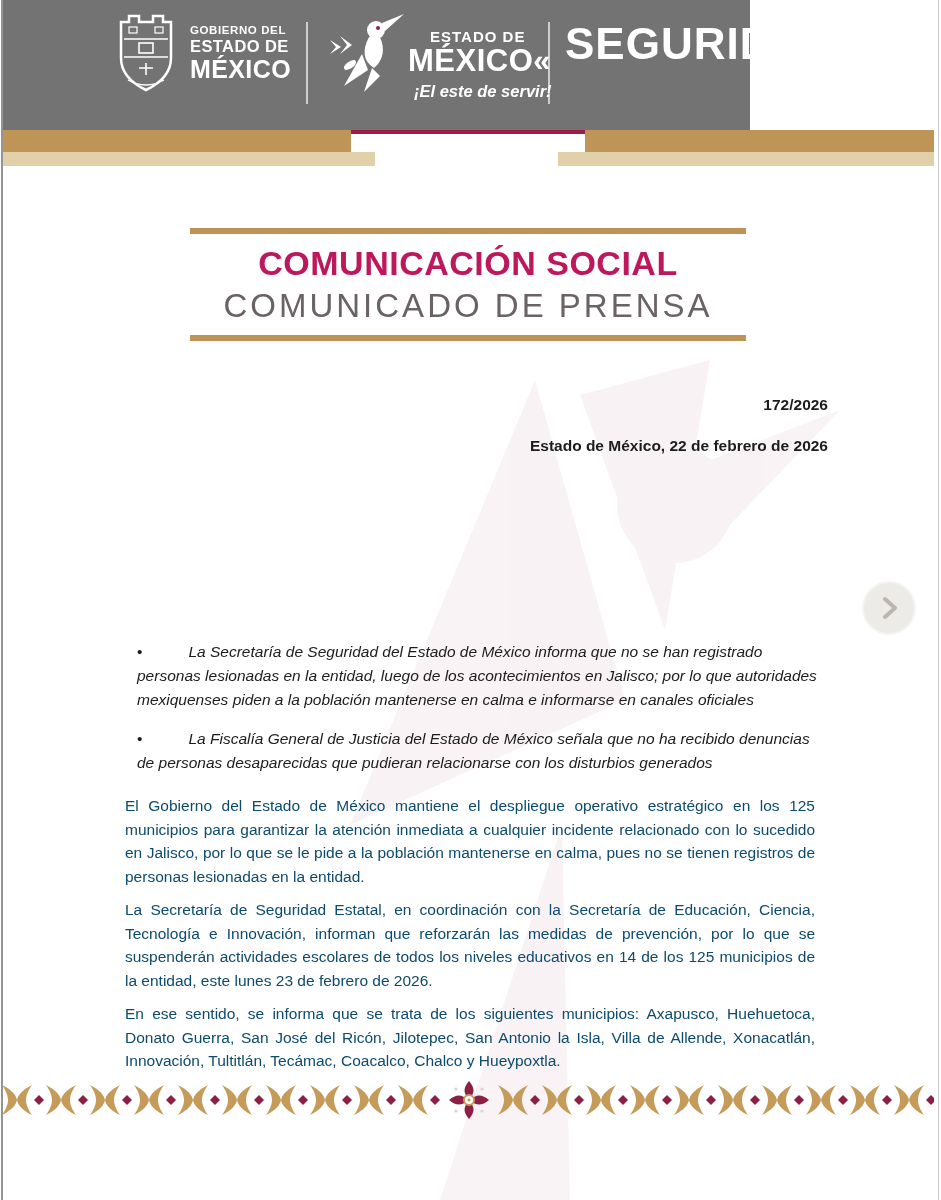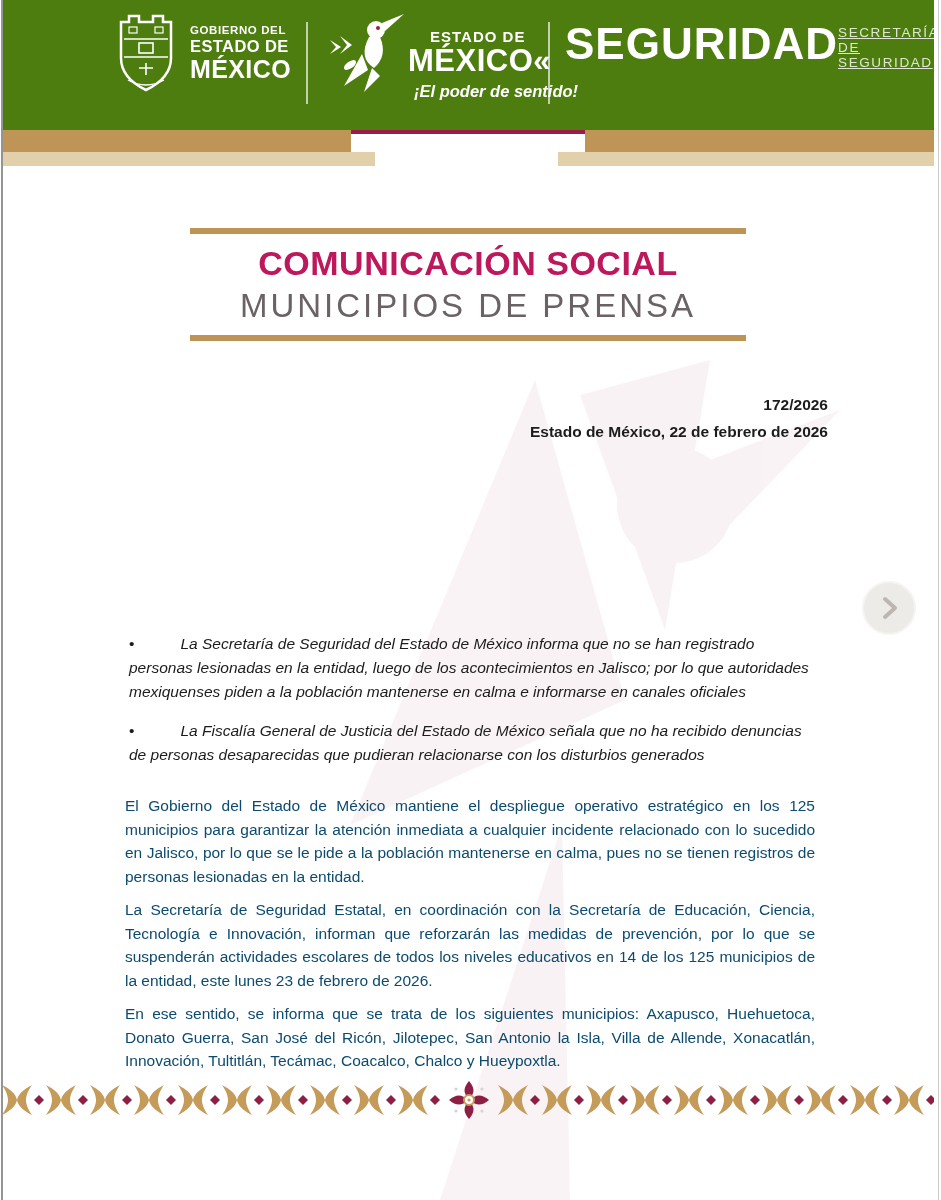--- a/index.html
+++ b/index.html
@@ -8,21 +8,21 @@
     background:#ffffff;
     font-family:"Liberation Sans", sans-serif;
     -webkit-font-smoothing:antialiased;
   }
   #screen{position:absolute;inset:0;}
   
   .edge-left{position:absolute;left:1px;top:0;width:2px;height:1200px;background:#3c3c3c;opacity:.55;}
   .edge-right{position:absolute;left:938px;top:0;width:1px;height:1200px;background:#cccccc;}
 
   
-  .masthead{position:absolute;left:3px;top:0;width:931px;height:130px;background:#4d7c0f;color:#fff;}
+  .masthead{position:absolute;left:3px;top:0;width:747px;height:130px;background:#737373;color:#fff;}
   .masthead .logo1{position:absolute;left:112px;top:12px;display:flex;align-items:center;gap:13px;}
   .gob-text{display:flex;flex-direction:column;line-height:1.05;}
   .gob-l1{font-size:11.5px;font-weight:bold;letter-spacing:.6px;}
   .gob-l2{font-size:16.5px;font-weight:bold;letter-spacing:.4px;margin-top:2px;}
   .gob-l3{font-size:25px;font-weight:bold;letter-spacing:.4px;margin-top:1px;text-align:right;}
   .mast-divider{position:absolute;top:22px;width:1.5px;height:82px;background:rgba(255,255,255,.65);}
   .divider-1{left:303px;}
   .divider-2{left:545px;}
   .logo2{position:absolute;left:325px;top:10px;display:flex;align-items:flex-start;}
   .edomex-text{display:flex;flex-direction:column;margin-left:2px;margin-top:18px;}
@@ -46,28 +46,28 @@
 
   
   .title-block{position:absolute;left:190px;top:228px;width:556px;text-align:center;}
   .rule{height:6px;background:#BE9456;}
   .doc-title{margin:10px 0 0 0;font-size:34px;font-weight:800;letter-spacing:.5px;color:#be185d;}
   .doc-subtitle{margin:4px 0 10px 0;font-size:33px;font-weight:400;letter-spacing:3px;color:#6B6266;}
 
   
   .meta{position:absolute;left:372px;top:396px;width:456px;text-align:right;color:#1c1c1c;}
   .folio{font-size:15.5px;font-weight:bold;}
-  .dateline{font-size:15.5px;font-weight:bold;margin-top:9px;}
+  .dateline{font-size:15.5px;font-weight:bold;margin-top:23px;}
 
   
   .headline{position:absolute;left:120px;top:506px;width:696px;margin:0;text-align:center;
     font-size:15.8px;font-weight:bold;line-height:29px;color:#141414;letter-spacing:-.1px;}
 
   
-  .bullets{position:absolute;left:125px;top:628px;width:690px;margin:4px;padding:0;list-style:none;}
+  .bullets{position:absolute;left:125px;top:628px;width:690px;margin:12px;padding:0;list-style:none;}
   .bullets li{font-size:15.5px;font-style:italic;line-height:24px;color:#1c1c1c;margin:0 0 15px 0;}
   .b-dot{font-style:normal;margin-right:46px;}
 
   
   .body-text{position:absolute;left:125px;top:794px;width:690px;}
   .body-text p{margin:0 0 10px 0;font-size:15.5px;line-height:23.5px;color:#0c4a6e;text-align:justify;}
 
   
   .next-btn{position:absolute;left:862px;top:581px;width:54px;height:54px;border-radius:50%;
     background:#edebe8;border:2px solid #f6f4f2;padding:0;cursor:pointer;
@@ -125,42 +125,42 @@
           <path d="M41,27 Q30,48 46,58 Q60,46 52,27 Z"></path>
           <polygon points="34,44 16,76 40,60"></polygon>
           <polygon points="44,58 36,82 52,66"></polygon>
           <ellipse cx="22" cy="55" rx="7" ry="3.5" transform="rotate(-35 22 55)"></ellipse>
         </g>
         <circle cx="50" cy="18" r="2" fill="#9D1C47"></circle>
       </svg>
       <div class="edomex-text">
         <span class="edx-l1">ESTADO DE</span>
         <span class="edx-l2">MÉXICO«</span>
-        <span class="edx-tag">¡El poder de sentido!</span>
+        <span class="edx-tag">¡El este de servir!</span>
       </div>
     </div>
 
     <div class="mast-divider divider-2"></div>
 
     <div class="logo3">
       <span class="seg-title">SEGURIDAD</span>
       <span class="seg-sub">SECRETARÍA DE SEGURIDAD</span>
     </div>
   </header>
 
   <div class="band band-dark-left"></div>
   <div class="band band-dark-right"></div>
   <div class="band band-lite-left"></div>
   <div class="band band-lite-right"></div>
   <div class="band band-center-tab"></div>
 
   <section class="title-block">
     <div class="rule"></div>
     <h1 class="doc-title">COMUNICACIÓN SOCIAL</h1>
-    <h2 class="doc-subtitle">MUNICIPIOS DE PRENSA</h2>
+    <h2 class="doc-subtitle">COMUNICADO DE PRENSA</h2>
     <div class="rule"></div>
   </section>
 
   <div class="meta">
     <div class="folio">172/2026</div>
     <div class="dateline">Estado de México, 22 de febrero de 2026</div>
   </div>
 
 
   <ul class="bullets">

